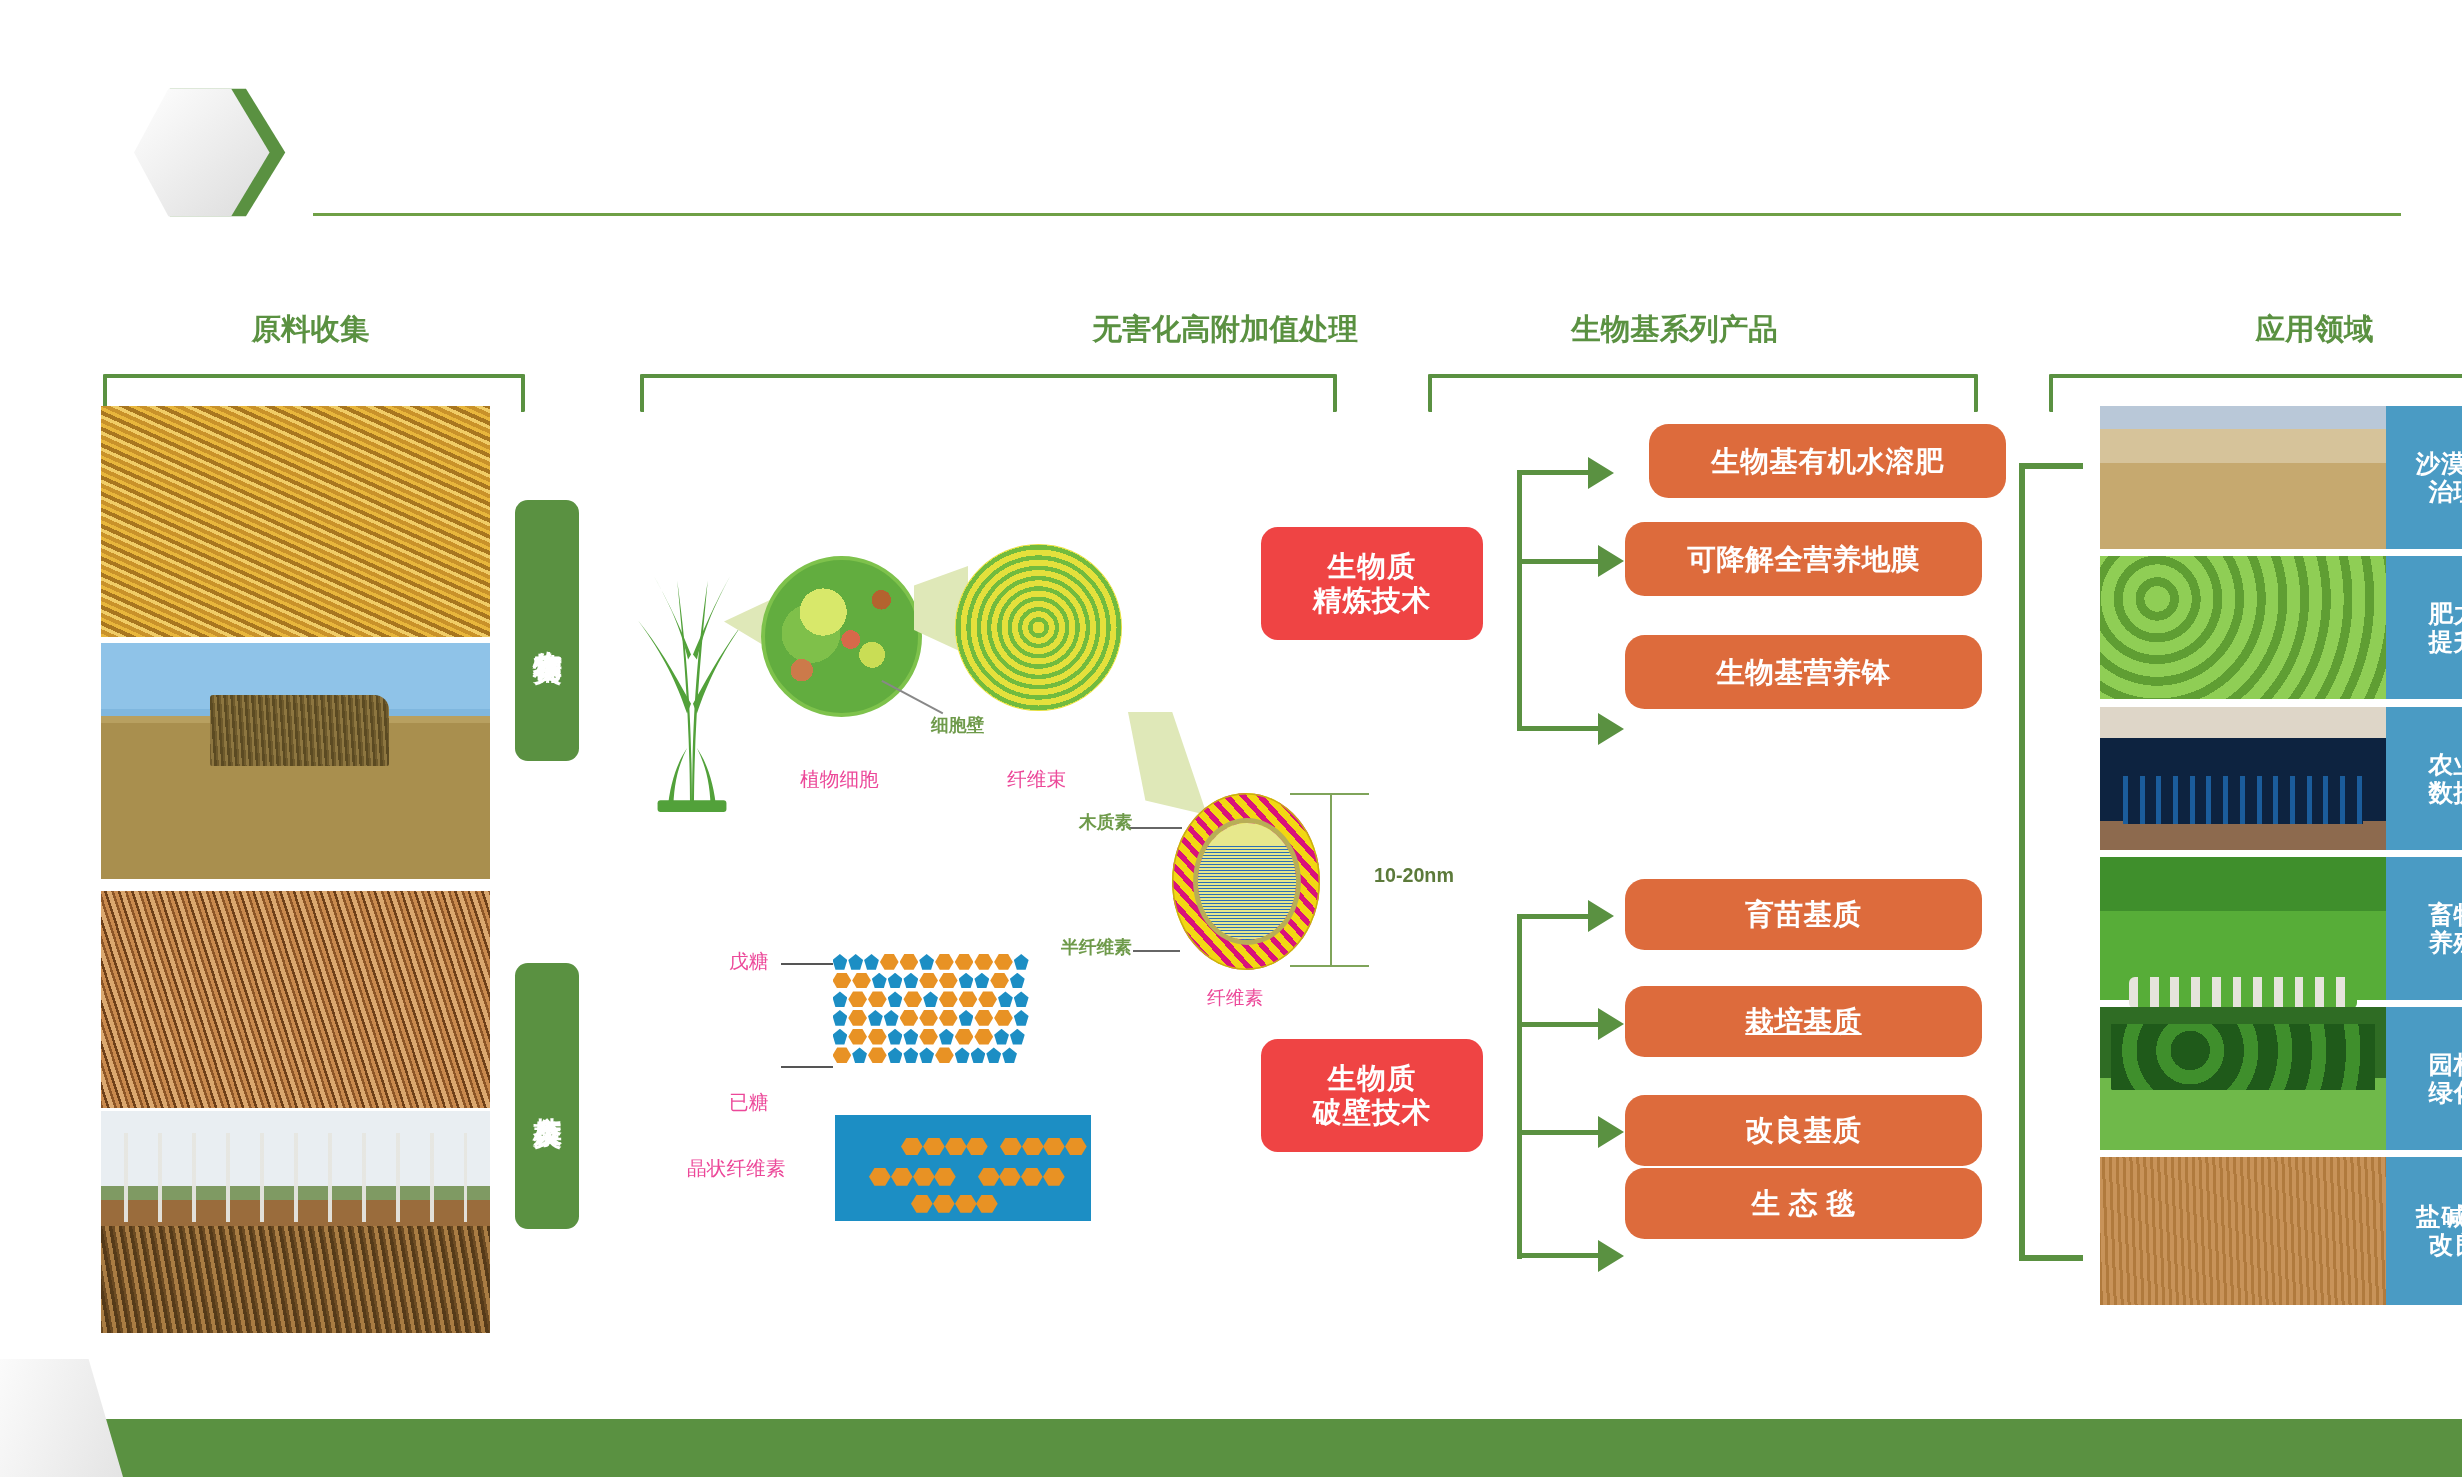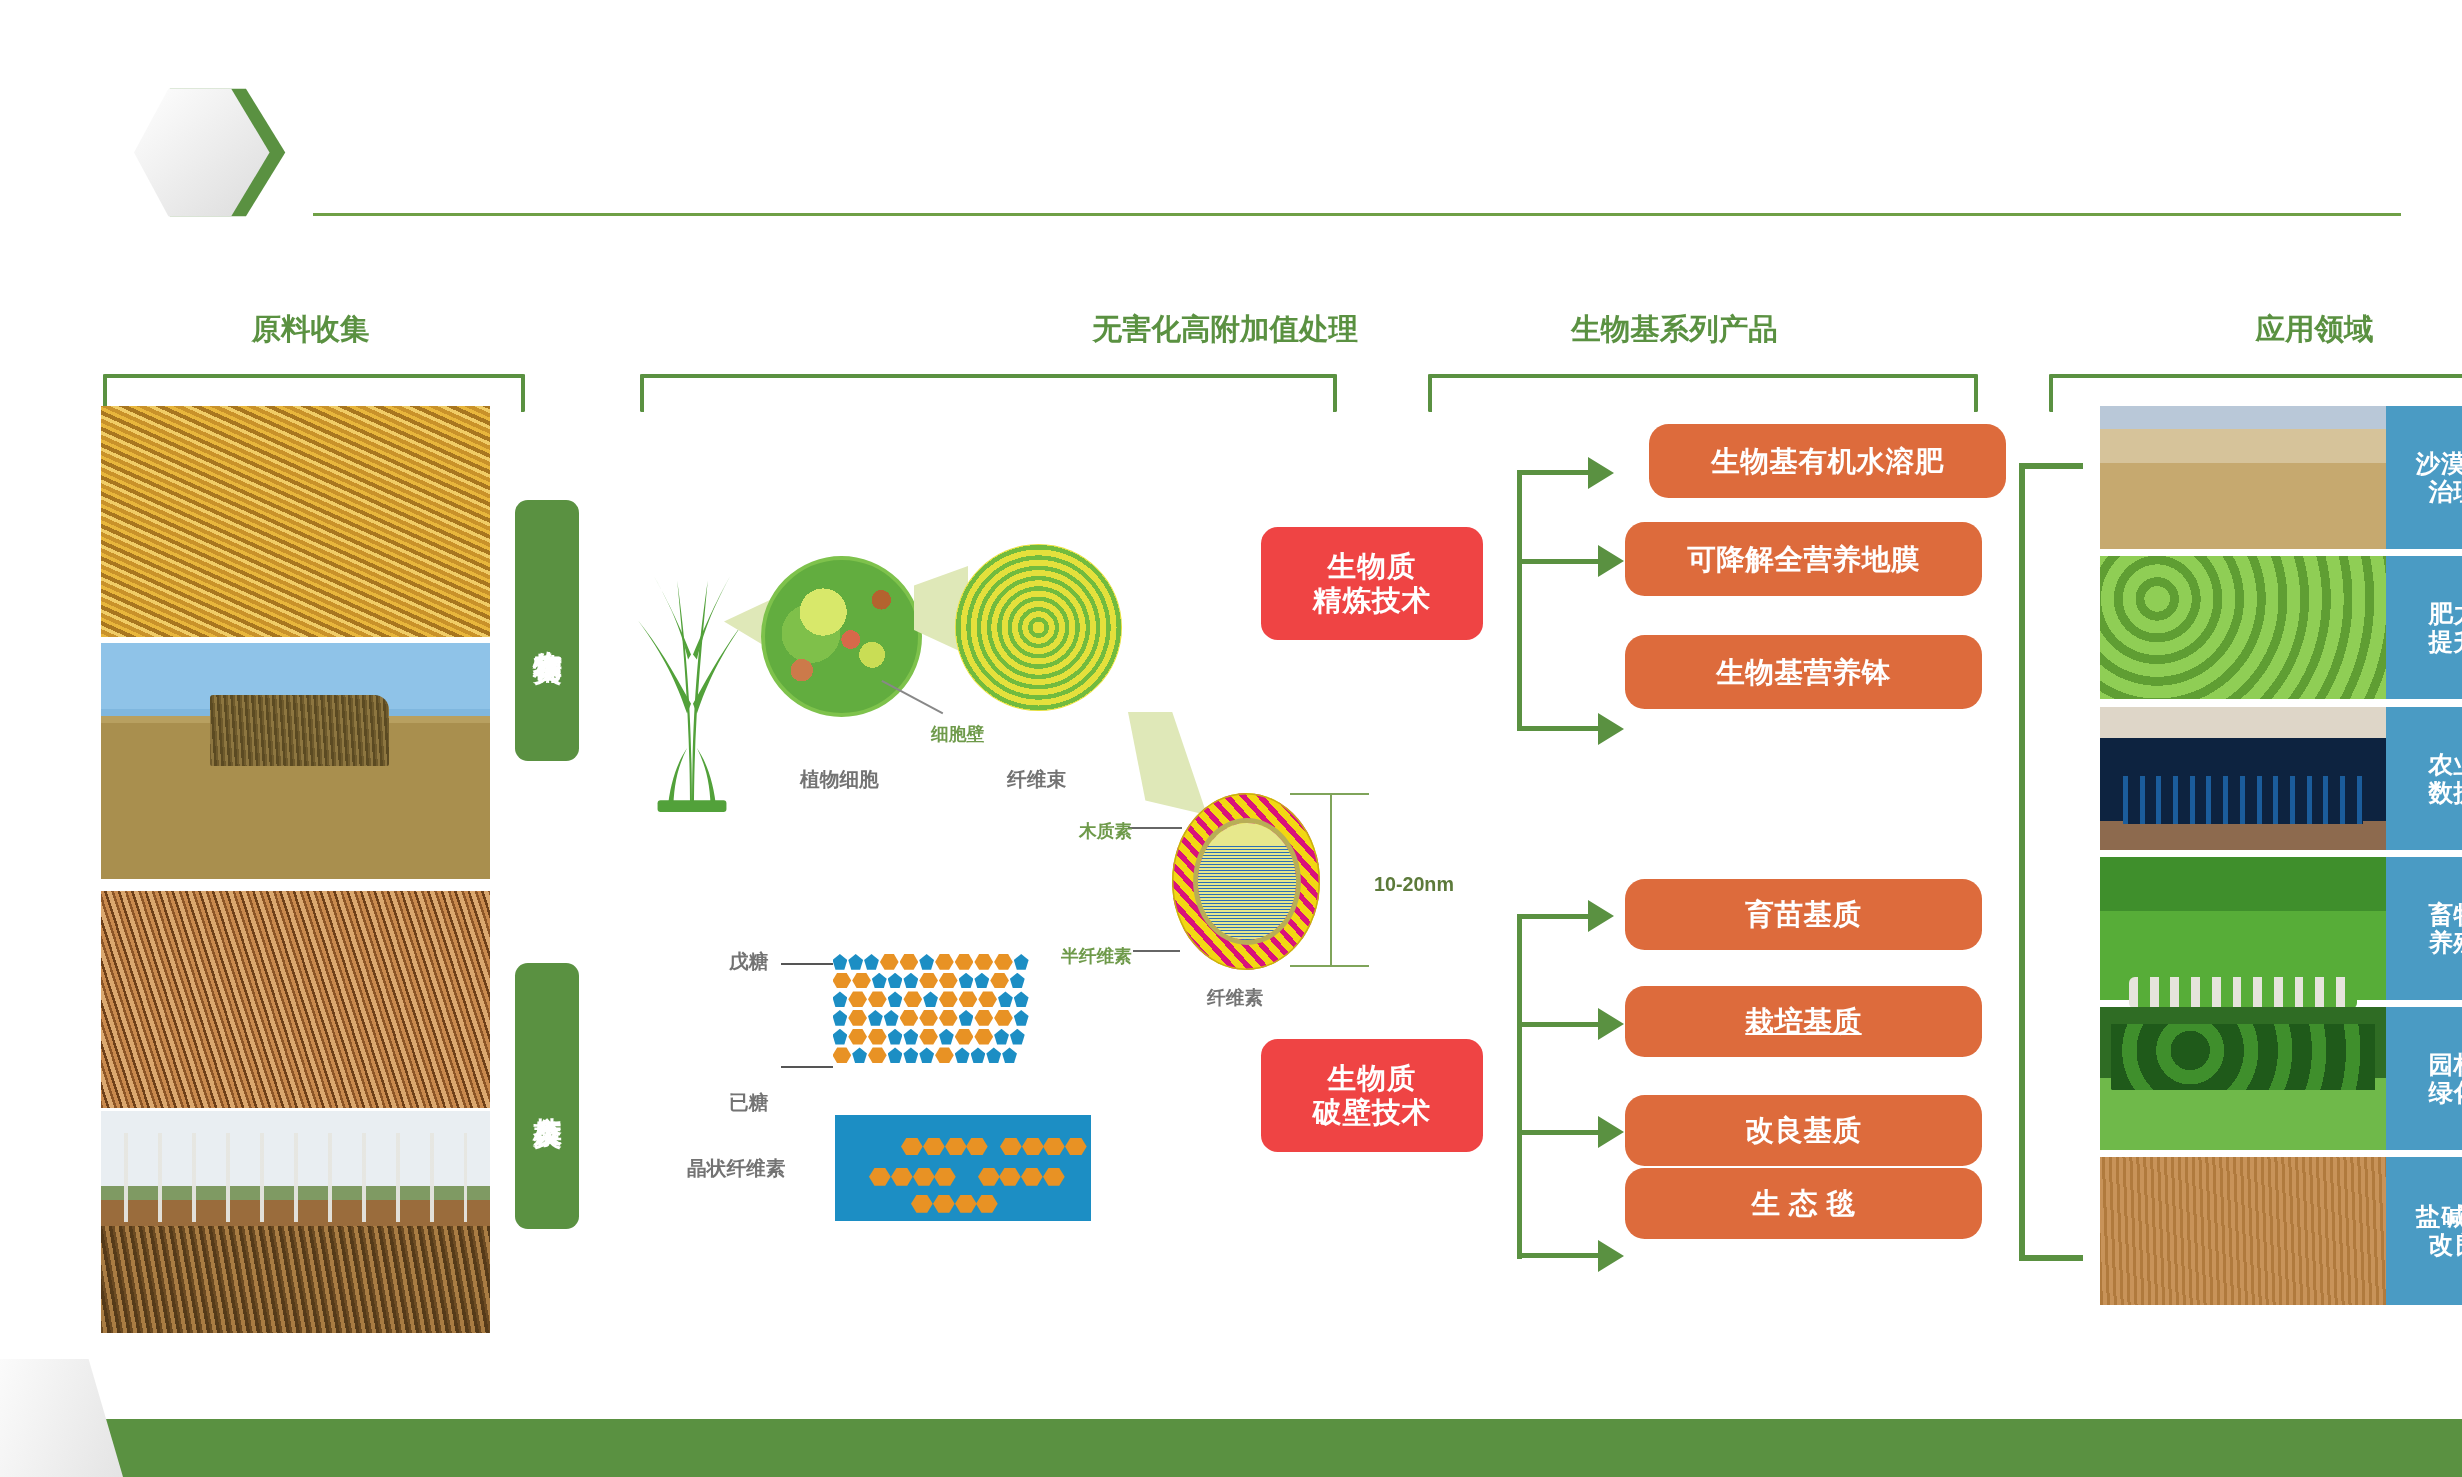--- a/index.html
+++ b/index.html
@@ -46,22 +46,22 @@
       background:repeating-linear-gradient(90deg,rgba(230,230,225,.95) 0 4.4px,transparent 4.4px 34px);}
 
   
   .vlabel{position:absolute;background:#5A9141;border-radius:12.8px;color:#fff;
           font-size:28.6px;font-weight:bold;line-height:1.02;
           display:flex;align-items:center;justify-content:center;
           writing-mode:vertical-rl;text-orientation:upright;letter-spacing:1px;}
 
   
   #grass{position:absolute;left:618px;top:507px;width:148px;height:305px;}
-  .sci-label{position:absolute;font-size:19.7px;color:#737373;font-weight:bold;white-space:nowrap;}
-  .sci-label-g{position:absolute;font-size:17.7px;color:#6e9a4a;font-weight:bold;white-space:nowrap;margin-top:9px;}
+  .sci-label{position:absolute;font-size:19.7px;color:#ec4899;font-weight:normal;white-space:nowrap;}
+  .sci-label-g{position:absolute;font-size:17.7px;color:#6e9a4a;font-weight:bold;white-space:nowrap;}
   .cellcircle{position:absolute;border-radius:50%;}
   #cell1{left:761px;top:556px;width:153px;height:153px;
          background:radial-gradient(circle at 38% 34%,#d8e86a 0 17%,transparent 17%),
                     radial-gradient(circle at 70% 62%,#c9dd55 0 9%,transparent 9%),
                     radial-gradient(circle at 24% 72%,#cc7a4a 0 7%,transparent 7%),
                     radial-gradient(circle at 76% 26%,#b4632f 0 6%,transparent 6%),
                     radial-gradient(circle at 56% 52%,#d7694a 0 8%,transparent 8%),
                     radial-gradient(circle at 30% 48%,#7fc04a 0 22%,transparent 22%),
                     #62ad3f;border:4.4px solid #7ec24c;}
   #cell2{left:955px;top:544px;width:167px;height:167px;

